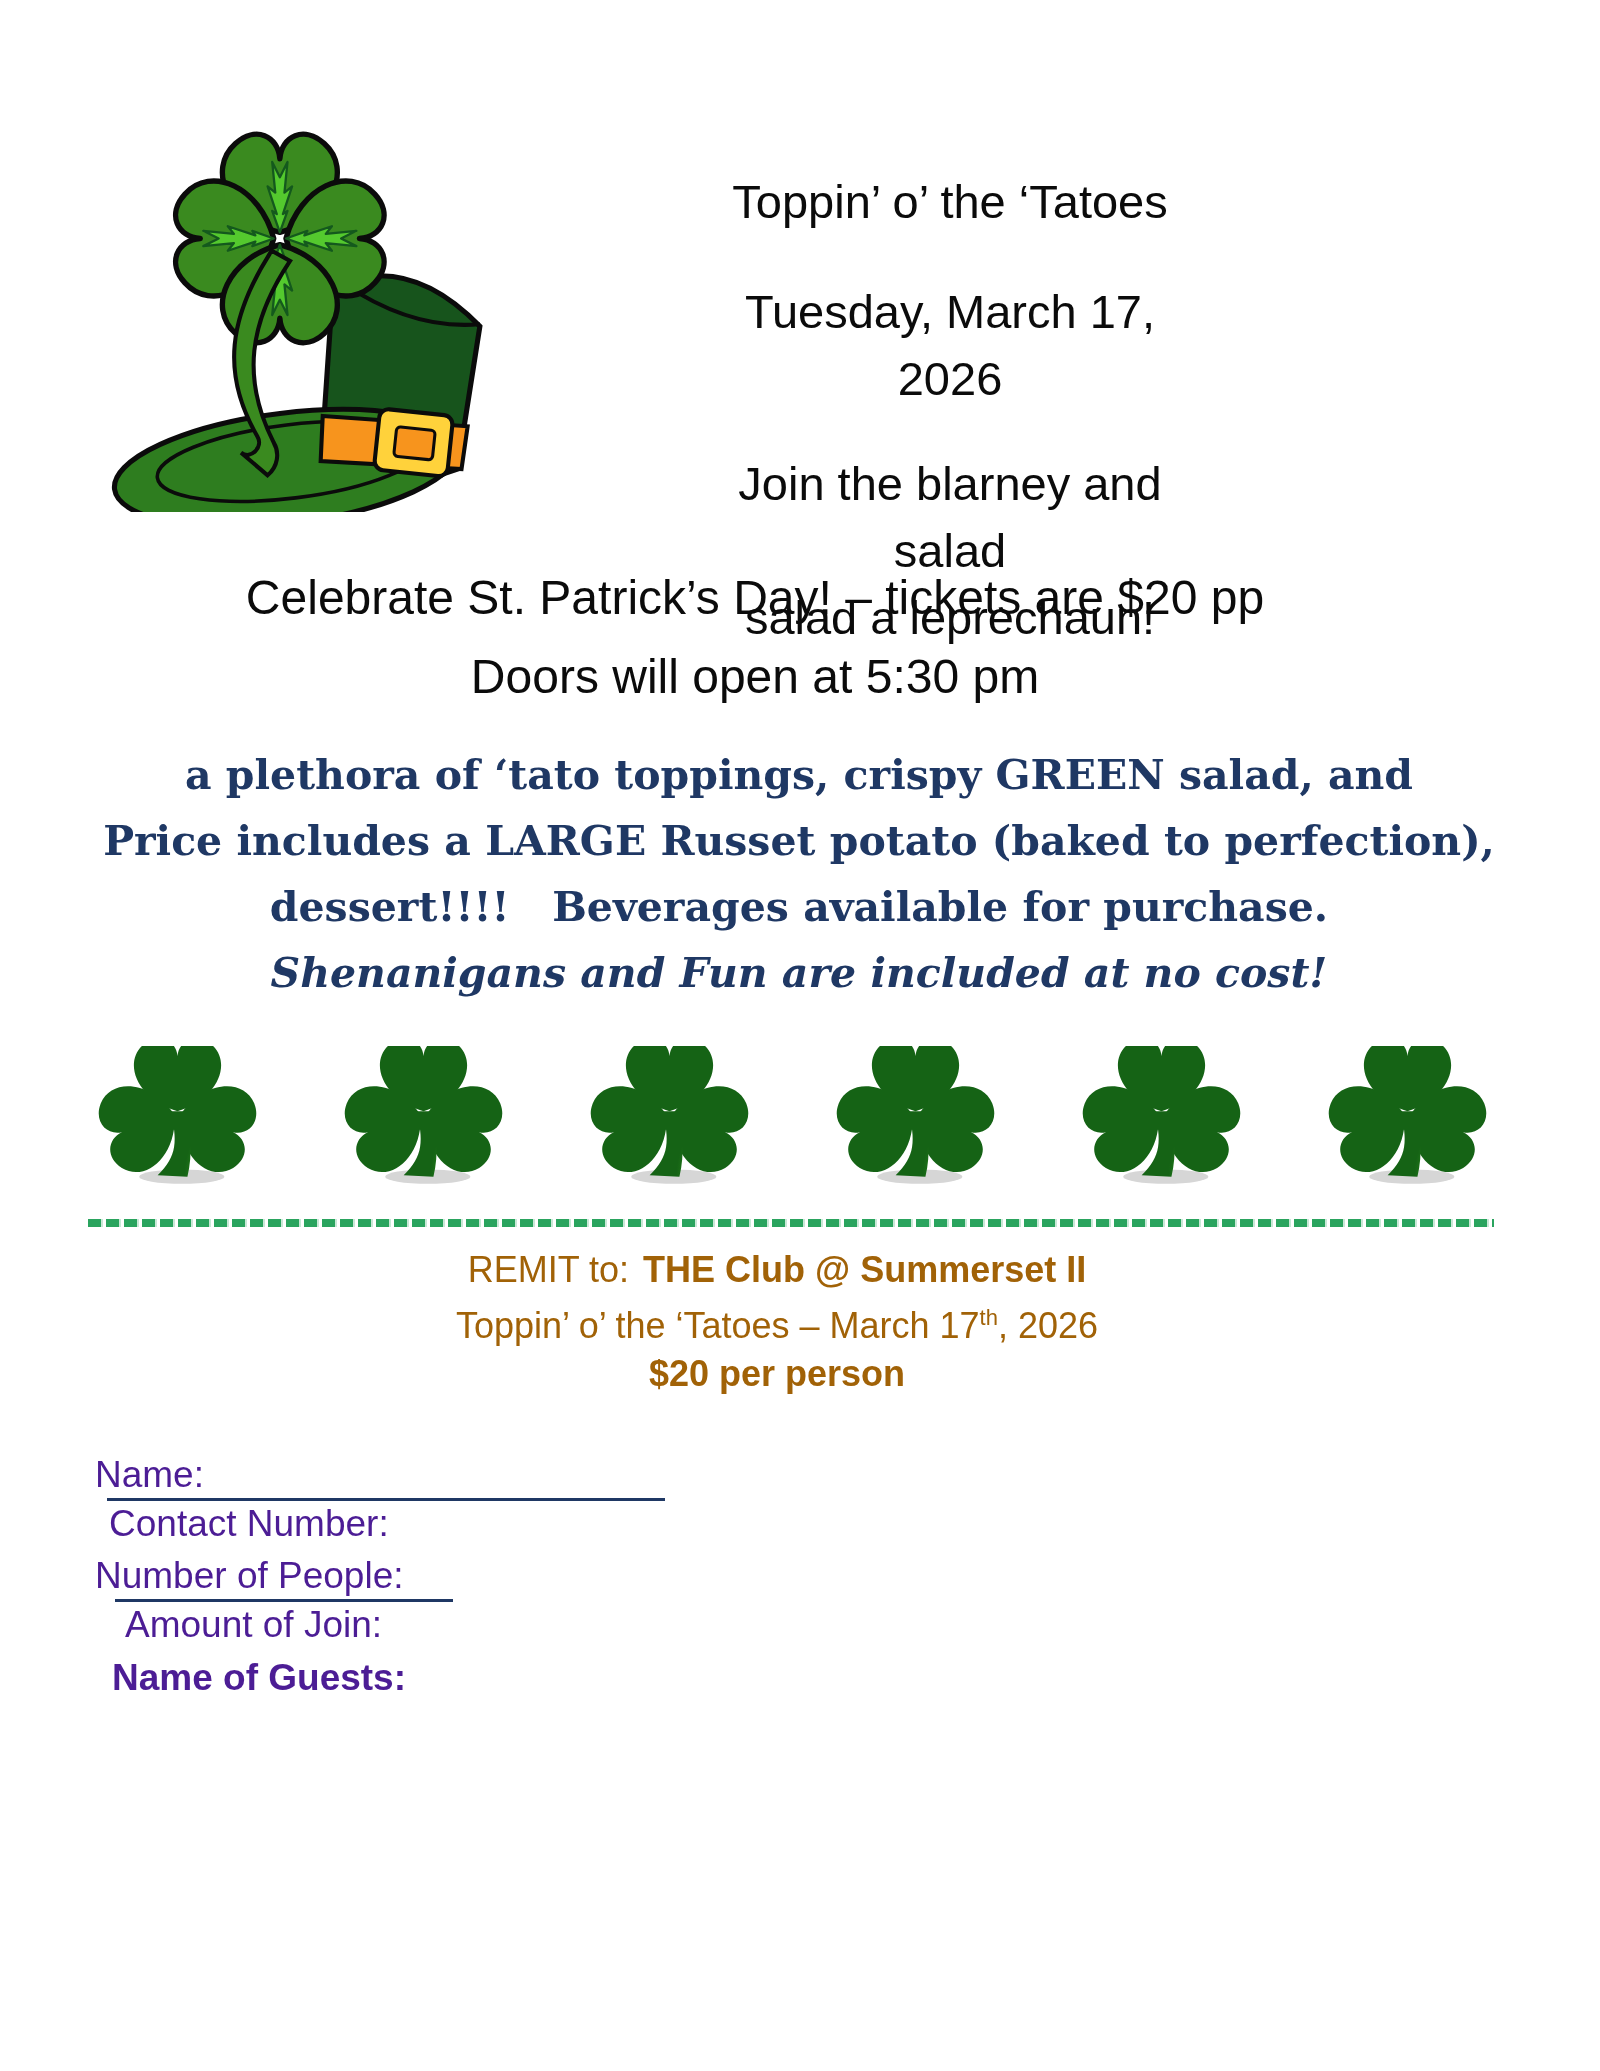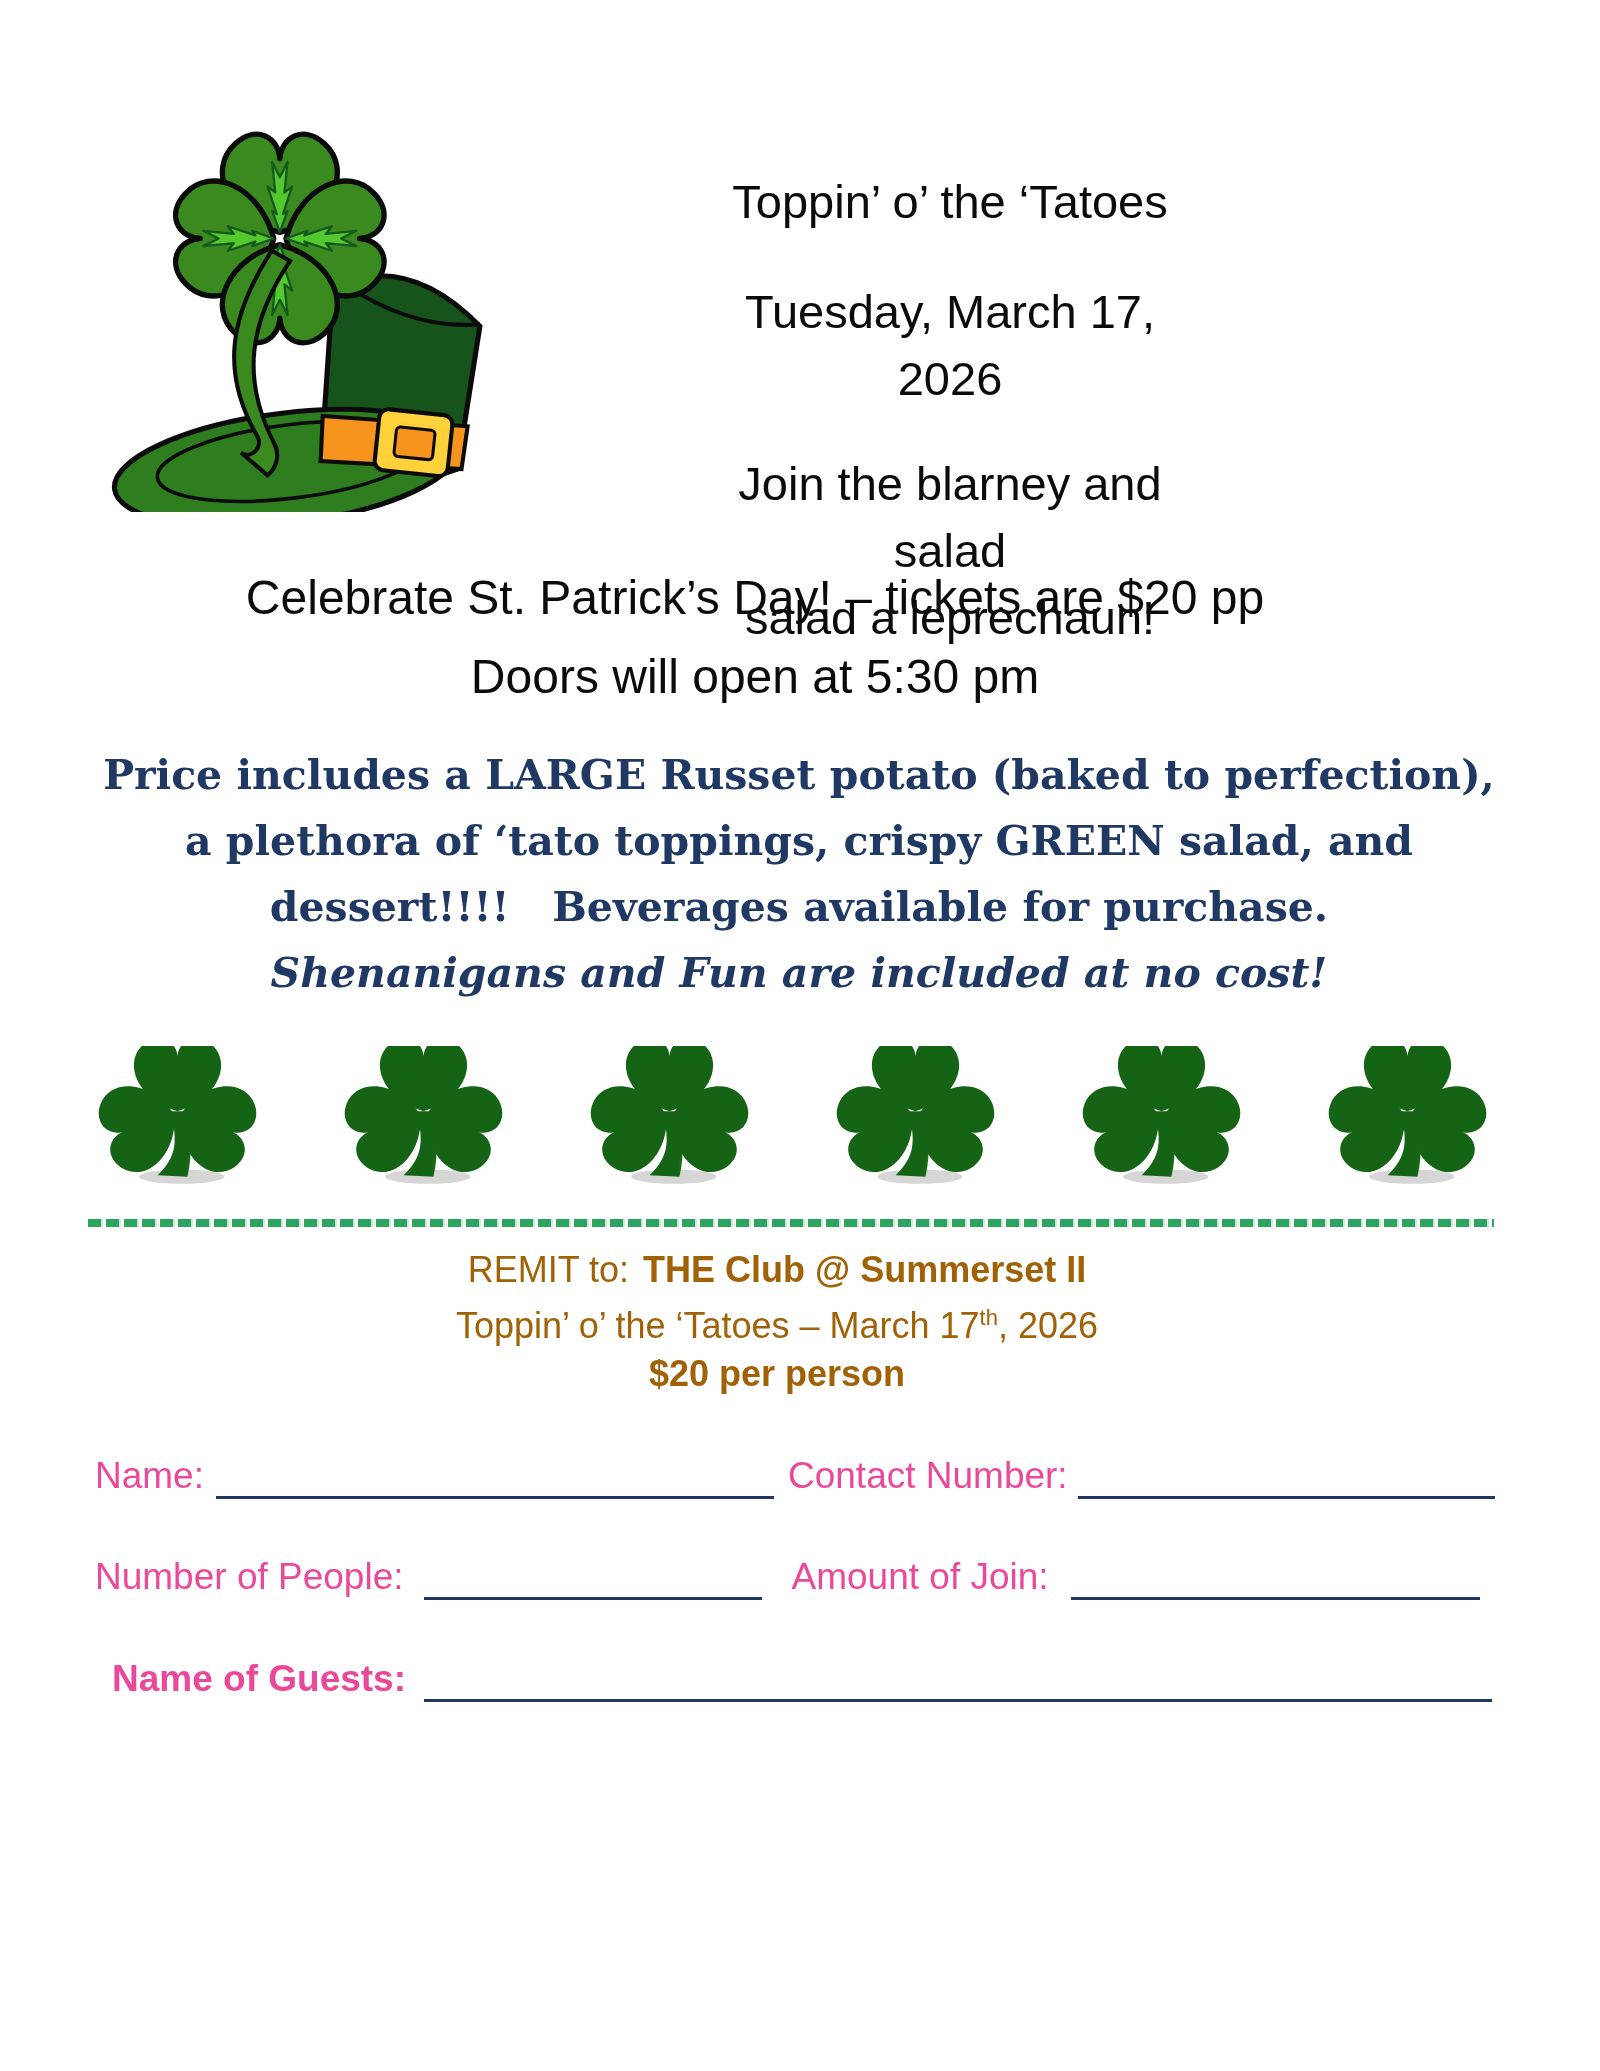--- a/index.html
+++ b/index.html
@@ -37,21 +37,21 @@
     background-image:repeating-linear-gradient(90deg,#2aa45e 0 13px,rgba(42,164,94,0.25) 13px 15px,transparent 15px 18px);}
 
   
   .remit{left:112px;top:1246px;width:1330px;text-align:center;color:#a16207;}
   .remit p{margin:0;font-size:36px;line-height:48px;}
   .remit .bold{font-weight:bold;}
   .remit .payee{margin-left:14px;}
   .remit sup{font-size:22px;}
 
   
-  .form-row{display:flex;align-items:center;height:48px;color:#ec4899;font-size:37px;}
+  .form-row{display:flex;align-items:flex-start;height:48px;color:#4c1d95;font-size:37px;flex-direction:column;}
   .form-row .lbl{line-height:46px;white-space:nowrap;}
   .u{display:inline-block;border-bottom:3px solid #1F3864;height:42px;}
   .row-1{left:95px;top:1452px;width:1400px;}
   .row-2{left:95px;top:1553px;width:1385px;}
   .row-3{left:112px;top:1655px;width:1380px;font-weight:bold;}
   .u-name{width:558px;margin-left:12px;}
   .u-contact{flex:1;margin-left:10px;}
   .lbl-contact{margin-left:14px;}
   .u-people{width:338px;margin-left:20px;}
   .lbl-amount{margin-left:30px;}
@@ -103,22 +103,22 @@
   <p>Join the blarney and salad</p>
   <p>salad a leprechaun!</p>
 </div>
 
 <div class="abs celebrate">
   <p>Celebrate St. Patrick’s Day! – tickets are $20 pp</p>
   <p>Doors will open at 5:30 pm</p>
 </div>
 
 <div class="abs details">
+  <p>a plethora of ‘tato toppings, crispy GREEN salad, and</p>
   <p>Price includes a LARGE Russet potato (baked to perfection),</p>
-  <p>a plethora of ‘tato toppings, crispy GREEN salad, and</p>
   <p>dessert!!!!&nbsp;&nbsp; Beverages available for purchase.</p>
   <p class="it">Shenanigans and Fun are included at no cost!</p>
 </div>
 
 <div class="abs shamrock-row">
   <svg viewBox="0 0 110 100" aria-hidden="true">
     <defs>
       <radialGradient id="shg" gradientUnits="userSpaceOnUse" cx="55" cy="42" r="50">
         <stop offset="0" stop-color="#b5e549"></stop>
         <stop offset="0.35" stop-color="#6fc02c"></stop>

